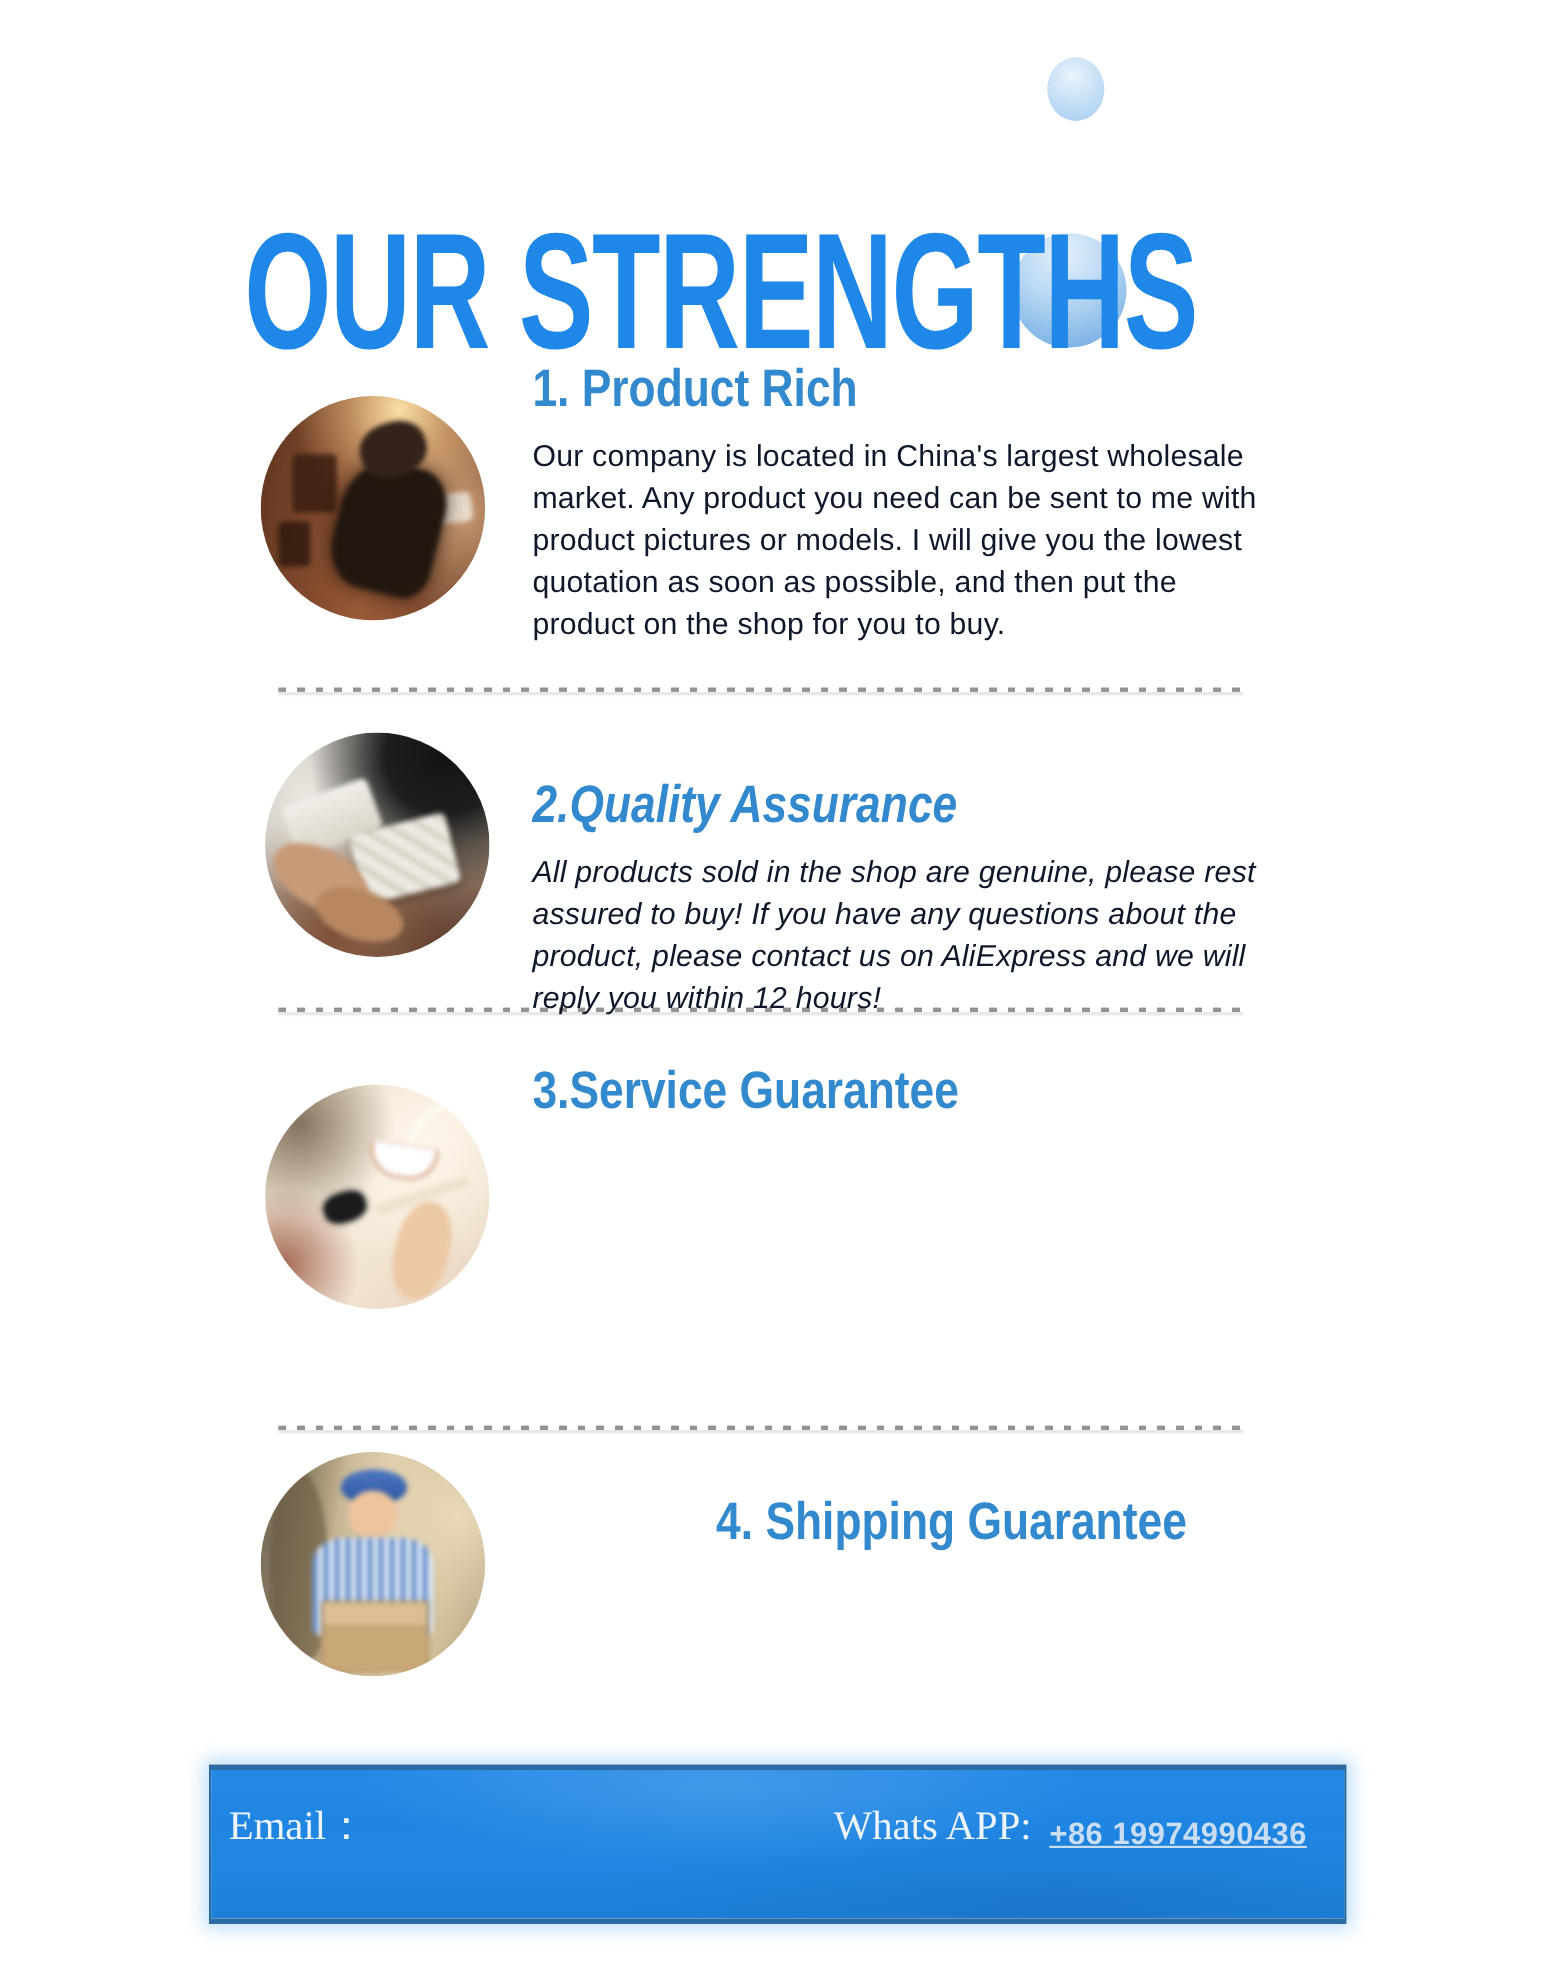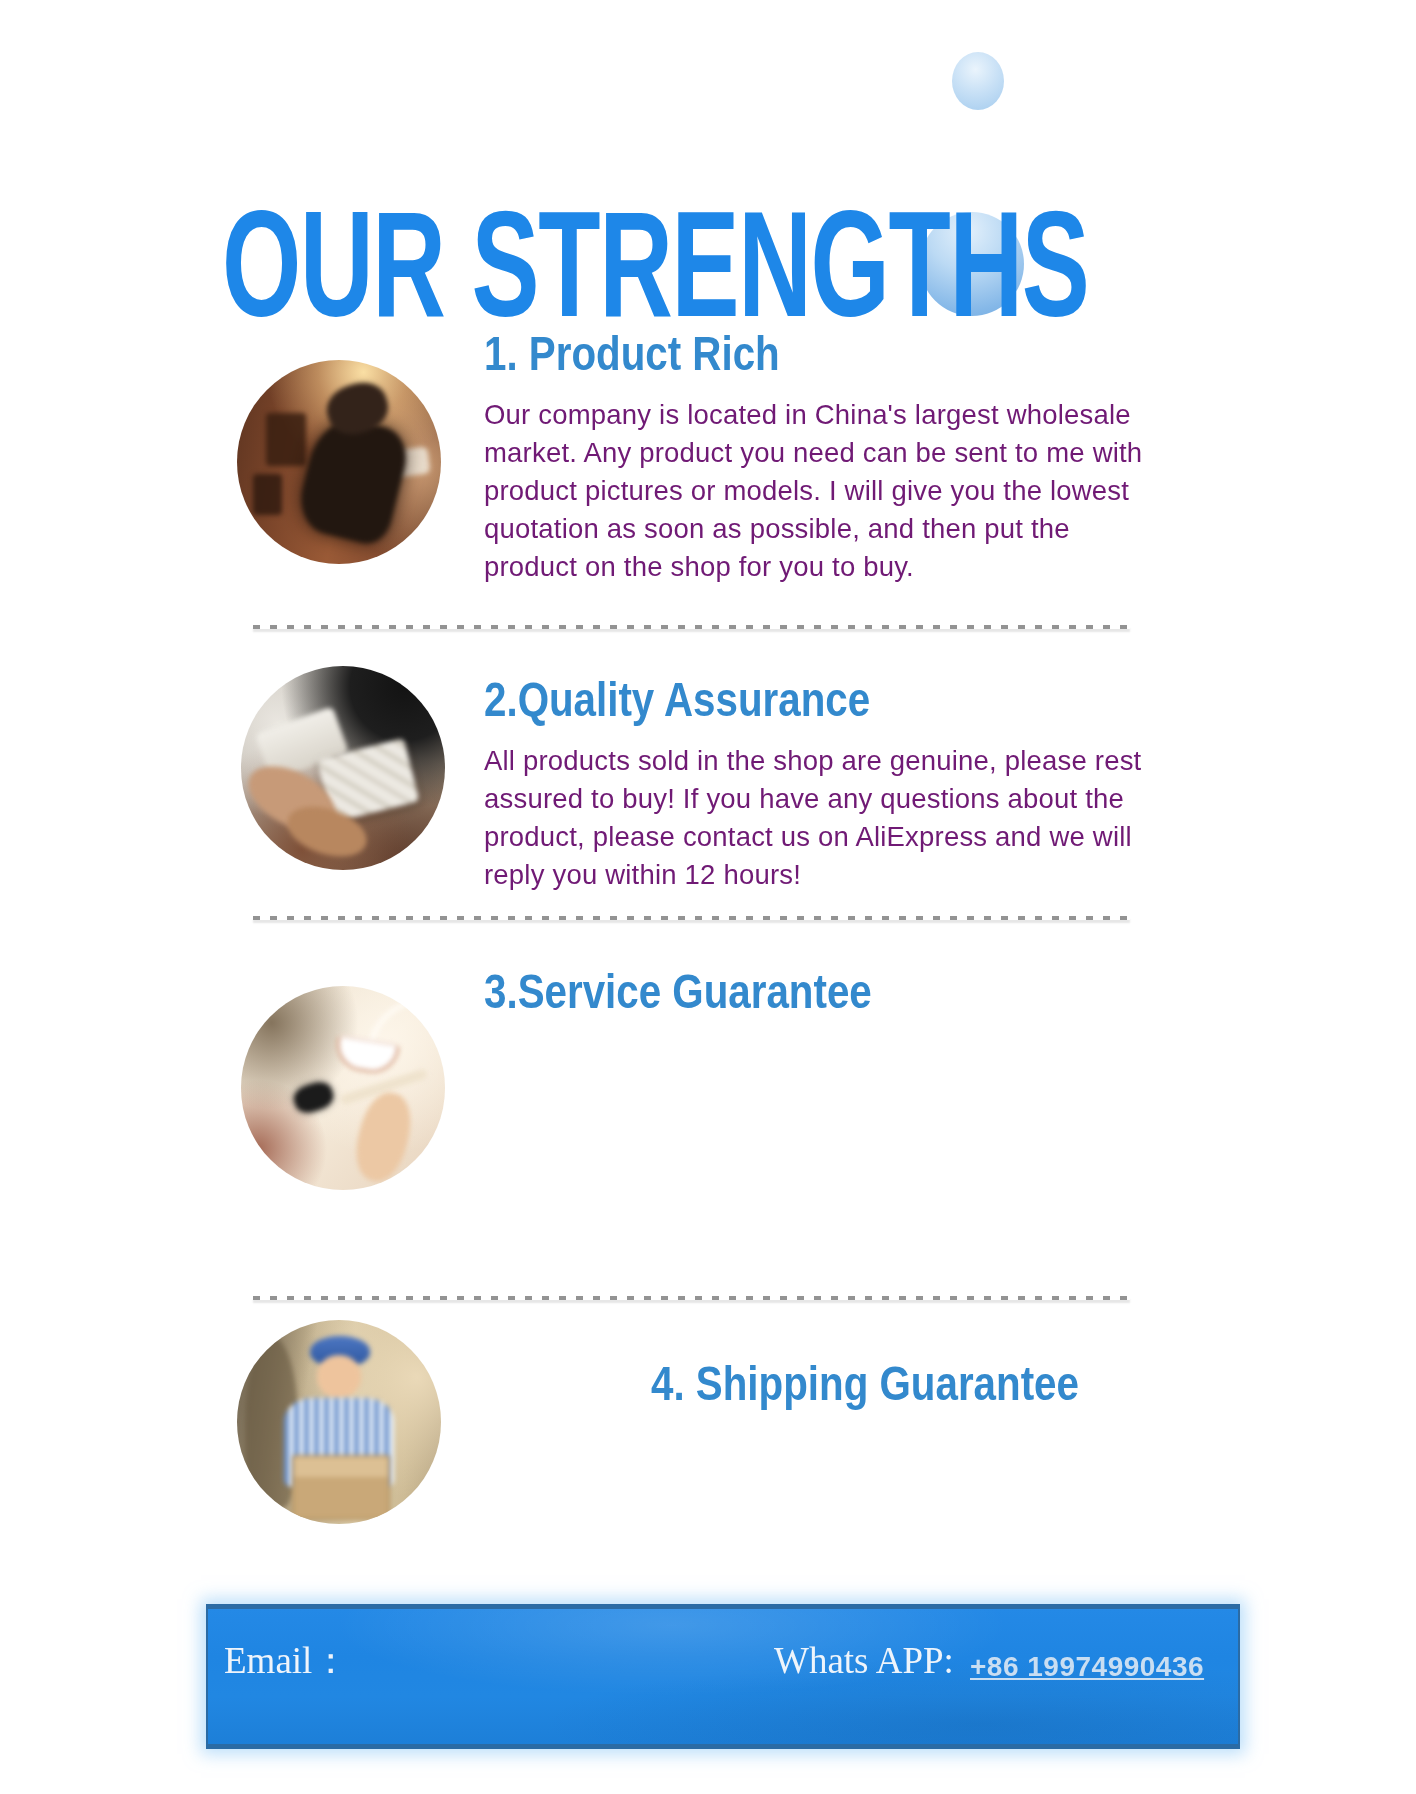--- a/index.html
+++ b/index.html
@@ -27,21 +27,21 @@
 
   
   .section-text{left:484px;width:676px;z-index:2;}
   .section-heading{
     margin:0;display:inline-block;white-space:nowrap;
     font-size:48px;line-height:56px;font-weight:700;color:#3389cd;
     transform:scaleX(0.84);transform-origin:0 50%;letter-spacing:0;
   }
   .section-body{
     margin:14px 0 0 0;white-space:pre-line;
-    font-size:27.5px;line-height:38px;color:#701a75;letter-spacing:.2px;
+    font-size:27.5px;line-height:38px;color:#0f172a;letter-spacing:.2px;
   }
   .sep{
     left:253px;width:877px;height:4px;z-index:1;
     background:repeating-linear-gradient(90deg,#939393 0 7px,transparent 7px 17px);
     box-shadow:0 3px 2px rgba(0,0,0,.10);
   }
 
   
   .photo{width:204px;height:204px;border-radius:50%;overflow:hidden;z-index:1;}
   .photo>div{position:absolute;filter:blur(2.5px);}
@@ -100,21 +100,20 @@
   .footer-bar{
     left:190px;top:1604px;width:1034px;height:145px;box-sizing:border-box;
     background:
       radial-gradient(ellipse at 45% 12%, rgba(255,255,255,.14) 0%, rgba(255,255,255,0) 42%),
       radial-gradient(ellipse at 75% 85%, rgba(10,70,130,.18) 0%, rgba(10,70,130,0) 40%),
       linear-gradient(180deg,#2489e6 0%,#1f85e2 35%,#2187e2 65%,#1d7fd8 100%);
     border-top:5px solid #2b6ba4;border-bottom:5px solid #2b6ba4;
     border-left:2px solid #2b6ba4;border-right:2px solid #2b6ba4;
     box-shadow:0 0 16px 5px rgba(130,195,245,.55);
     z-index:3;
-    margin-left:16px;
   }
   .footer-serif{font-family:"Liberation Serif",serif;font-size:37px;line-height:40px;color:#eef4fb;white-space:nowrap;}
   .footer-bold{font-weight:700;font-size:28px;line-height:32px;color:#c9def2;white-space:nowrap;letter-spacing:.5px;}
   .f-email-label{left:16px;top:32px;}
   .f-email-value{left:152px;top:42px;}
   .f-wa-label{left:566px;top:32px;}
   .f-wa-value{left:762px;top:42px;text-decoration:underline;}
   .f-wechat{left:360px;top:102px;}
 </style>
 </head>
@@ -141,21 +140,21 @@
 </div>
 
 <div class="abs sep" style="top:625px;"></div>
 
 <div class="abs photo photo-pills" style="left:241px;top:666px;" aria-label="hand-holding-blister-pack-photo">
   <div class="p2-blister-a"></div>
   <div class="p2-blister-b"></div>
   <div class="p2-finger-a"></div>
   <div class="p2-finger-b"></div>
 </div>
-<div class="abs section-text" style="top:672px;">
+<div class="abs section-text" style="top:704px;font-style:italic;">
   <h2 class="section-heading">2.Quality Assurance</h2>
   <p class="section-body">All products sold in the shop are genuine, please rest
 assured to buy! If you have any questions about the
 product, please contact us on AliExpress and we will
 reply you within 12 hours!</p>
 </div>
 
 <div class="abs sep" style="top:916px;"></div>
 
 <div class="abs photo photo-headset" style="left:241px;top:986px;" aria-label="customer-service-headset-smile-photo">

